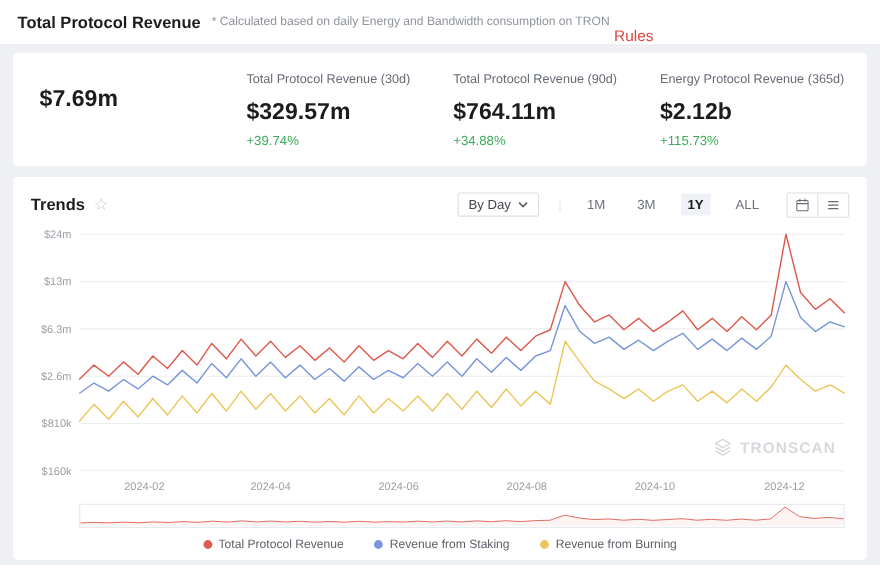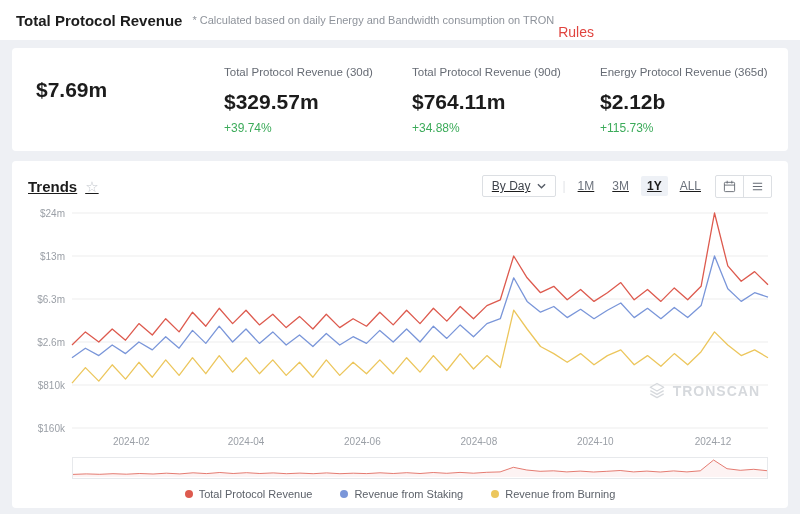--- a/index.html
+++ b/index.html
@@ -23,40 +23,40 @@
   .stats-card { margin:8px 12px 0; background:#fff; border-radius:4px; display:flex; padding:18px 12px 16px; }
   .stat { flex:1; padding-left:12px; }
   .stat-label { font-size:11.5px; color:#666b74; }
   .stat-value { font-size:21px; font-weight:700; margin:12px 0 7px; }
   .stat-change { font-size:12px; }
   .stat-change.down { color:#e2443b; }
   .stat-change.up { color:#3cab5a; }
 
   
   .trends-card { margin:10px 12px; background:#fff; border-radius:4px; padding:12px 16px 8px; position:relative; }
-  .trends-head { display:flex; align-items:center; height:26px;text-decoration:underline; }
+  .trends-head { display:flex; align-items:center; height:26px; }
   .trends-title { font-size:15px; font-weight:700; margin:0; }
   .star { margin-left:8px; color:#c3c7cd; font-size:15px; cursor:pointer; line-height:1; }
-  .controls { margin-left:auto; display:flex; align-items:center; gap:6px; font-size:12px; color:#555b65; }
+  .controls { margin-left:auto; display:flex; align-items:center; gap:17px; font-size:12px; color:#555b65; }
   .byday { border:1px solid #dcdfe3; border-radius:2px; padding:3px 9px; display:flex; align-items:center; gap:7px; cursor:pointer; background:#fff; color:#40454d; }
   .sep { color:#e3e5e8; font-size:12px; }
   .range-btn { cursor:pointer; padding:3px 6px; border-radius:2px; color:#6b717b;text-align:right; }
   .range-btn.active { background:#eef1f6; color:#1c1c1c; font-weight:700; }
   .icon-group { border:1px solid #dcdfe3; border-radius:2px; display:flex; align-items:stretch; margin-left:2px; }
   .icon-btn { padding:4px 7px; display:flex; align-items:center; cursor:pointer; }
   .icon-btn + .icon-btn { border-left:1px solid #dcdfe3; }
 
   .chart-wrap { position:relative; margin-top:6px;text-align:center; }
   .navigator { margin:2px 0 0 44px; width:696px; height:22px; border:1px solid #e7e9ec; background:#fff; }
   .navigator svg { display:block; }
   .legend { display:flex; justify-content:center; gap:28px; margin-top:9px; }
   .legend-item { display:flex; align-items:center; gap:6px; font-size:11px; color:#5c6169; cursor:pointer; }
   .legend-dot { width:8px; height:8px; border-radius:50%; background:#ccc; }
 
-  .watermark { position:absolute; right:12px; top:176px; display:flex; align-items:center; gap:6px;
+  .watermark { position:absolute; right:12px; top:192px; display:flex; align-items:center; gap:6px;
                color:#d6d9dd; font-weight:700; font-size:14px; letter-spacing:1px; user-select:none; }
 </style>
 </head>
 <body>
 
 <header class="topbar">
   <h1>Total Protocol Revenue</h1>
   <span class="note">* Calculated based on daily Energy and Bandwidth consumption on TRON</span>
   <a class="rules">Rules</a>
 </header>

